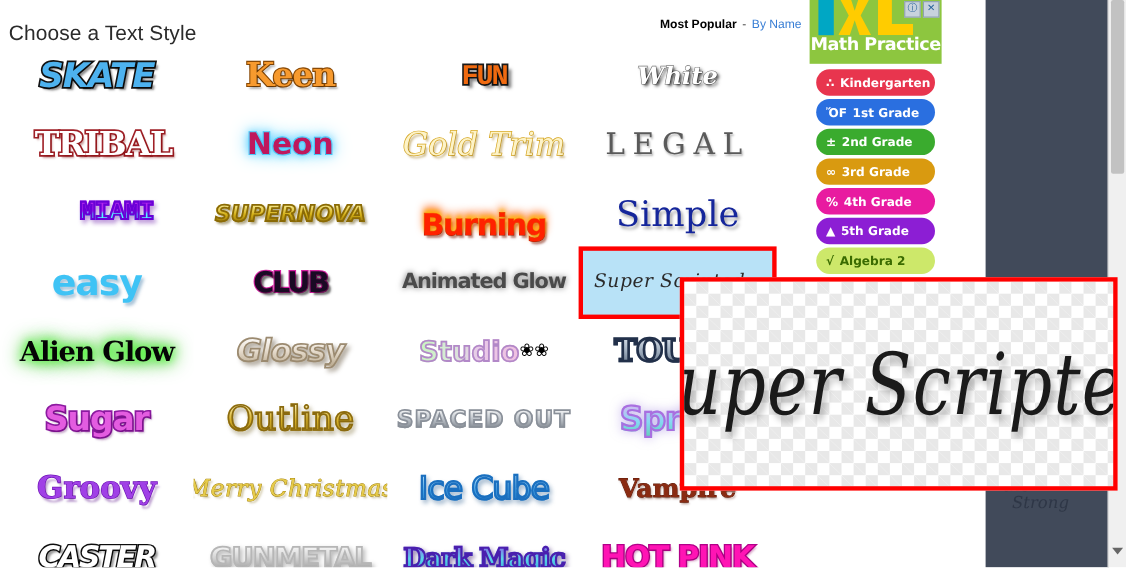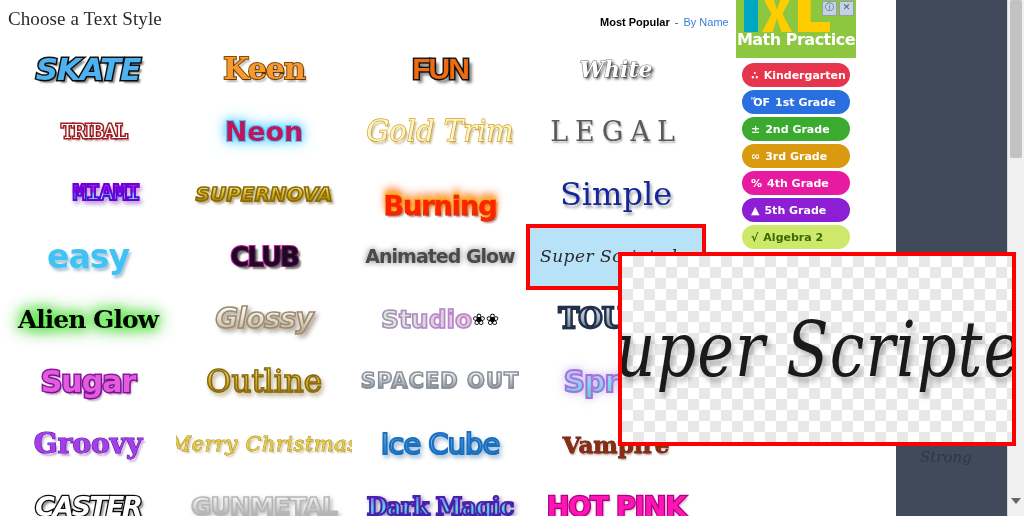--- a/index.html
+++ b/index.html
@@ -12,24 +12,24 @@
   #root {
     position: relative;
     width: 1024px; height: 516px;
     background: #ffffff;
     overflow: hidden;
   }
 
   
   #page-title {
     position: absolute;
-    left: 8px; top: 8px;
+    left: 8px; top: 20px;
     font-size: 19px;
     color: #2b2b2b;
-    font-family: Liberation Serif, serif;
+    font-family: Liberation Sans, sans-serif;
     letter-spacing: .1px;
     white-space: nowrap;
   }
   #sort-bar {
     position: absolute;
     left: 600px; top: 16px;
     font-size: 11px;
     white-space: nowrap;
     font-family: "Liberation Sans", sans-serif;
   }
@@ -55,27 +55,27 @@
   }
   .grid-cell .sample { white-space: nowrap; line-height: 1; }
 
   
   .s-skate{font-family:"DejaVu Sans",sans-serif;font-weight:bold;font-size:31px;font-style:italic;
     color:#4db2ef;-webkit-text-stroke:3px #111;paint-order:stroke fill;letter-spacing:-1px;
     text-shadow:3px 3px 2px rgba(0,0,0,.45);}
   .s-keen{font-family:"DejaVu Serif",serif;font-weight:bold;font-size:30px;color:#f79a2e;
     -webkit-text-stroke:2px #8a4a06;paint-order:stroke fill;letter-spacing:-1px;
     text-shadow:2px 3px 2px rgba(0,0,0,.3);}
-  .s-fun{font-family:Liberation Sans, sans-serif;font-weight:bold;font-size:30px;color:#f06a10;
+  .s-fun{font-family:Liberation Mono, monospace;font-weight:bold;font-size:26px;color:#f06a10;
     -webkit-text-stroke:3px #1a1a1a;paint-order:stroke fill;letter-spacing:-2px;
     text-shadow:4px 4px 3px rgba(0,0,0,.5);}
   .s-white{font-family:"DejaVu Serif",serif;font-style:italic;font-weight:bold;font-size:22px;
     color:#ffffff;-webkit-text-stroke:1px #777;paint-order:stroke fill;
     text-shadow:2px 2px 3px rgba(0,0,0,.75);}
-  .s-tribal{font-family:"DejaVu Serif",serif;font-weight:normal;font-size:18px;color:#fff;
+  .s-tribal{font-family:"DejaVu Serif",serif;font-weight:bold;font-size:30px;color:#fff;
     -webkit-text-stroke:3px #a02128;paint-order:stroke fill;letter-spacing:-1px;
     text-shadow:2px 3px 2px rgba(120,0,0,.4);margin-left:12px;}
   .s-neon{font-family:"DejaVu Sans",sans-serif;font-weight:bold;font-size:27px;color:#be185d;
     -webkit-text-stroke:2px #27b6ef;paint-order:stroke fill;letter-spacing:0px;
     text-shadow:0 0 8px #35c6ff,0 0 16px #35c6ff,0 0 3px #fff;}
   .s-goldtrim{font-family:"DejaVu Serif",serif;font-style:italic;font-size:29px;color:#fdf3c8;
     -webkit-text-stroke:1.3px #d4a31b;paint-order:stroke fill;
     text-shadow:2px 3px 2px rgba(150,110,10,.45);}
   .s-legal{font-family:"DejaVu Serif",serif;font-size:27px;color:#5a5a5a;letter-spacing:7px;
     text-shadow:1px 2px 2px rgba(0,0,0,.3);}

